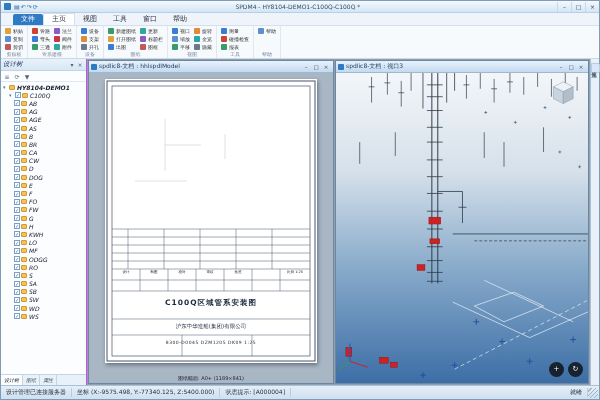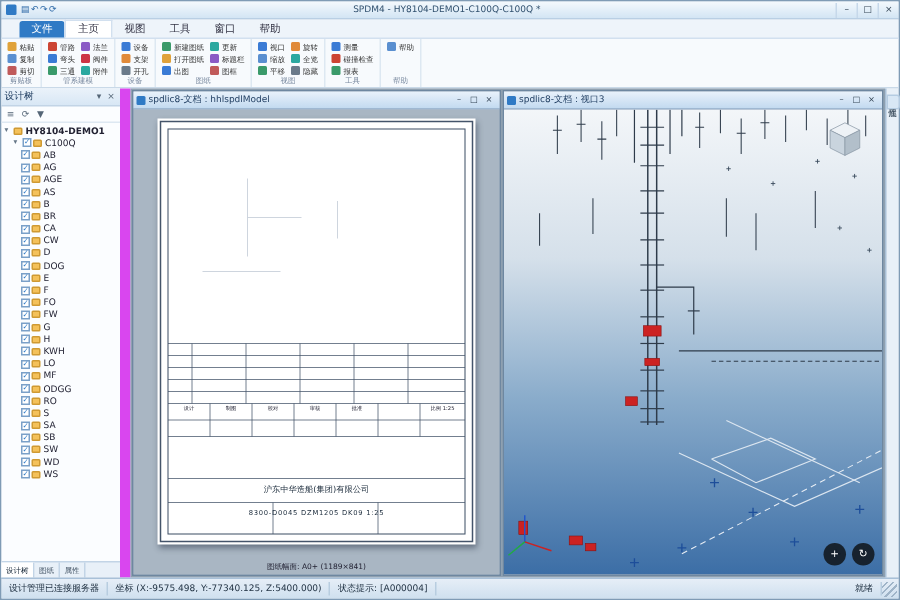--- a/index.html
+++ b/index.html
@@ -27,21 +27,21 @@
   .ritems{display:flex;flex-direction:column;flex-wrap:wrap;height:25px;align-content:flex-start;}
   .rbtn{display:flex;align-items:center;height:8px;padding:0 2px;cursor:default;}
   .ricon{width:6px;height:6px;border-radius:1px;margin-right:2px;flex:none;}
   .rtxt{font-size:5px;color:#333;white-space:nowrap;}
   .rlabel{font-size:5px;color:#7a8aa0;text-align:center;height:7px;line-height:7px;}
 
   
   #main{position:absolute;top:58px;left:0;right:0;bottom:14px;display:flex;}
 
   
-  #leftpanel{width:86px;background:#fbfdff;border-right:7px solid #d946ef;display:flex;flex-direction:column;}
+  #leftpanel{width:86px;background:#fbfdff;border-right:1px solid #d946ef;display:flex;flex-direction:column;font-style:italic;}
   #lp-header{height:12px;background:linear-gradient(#eaf2fa,#d8e7f5);border-bottom:1px solid #c2d4e6;display:flex;align-items:center;font-size:6.5px;color:#1c3a5e;padding:0 2px;}
   #lp-header .sp{flex:1;}
   .lpicon{font-size:6px;color:#567;width:8px;text-align:center;}
   #lp-toolbar{height:11px;border-bottom:1px solid #dde8f2;display:flex;align-items:center;padding:0 2px;}
   #lp-toolbar .lpicon{margin-right:2px;}
   #tree{flex:1;overflow:hidden;padding:1px 0 0 2px;}
   .trow{display:flex;align-items:center;height:8.2px;white-space:nowrap;cursor:default;}
   .trow.root{font-weight:bold;}
   .trow.indent1{padding-left:6px;}
   .trow.indent2{padding-left:11px;}
@@ -494,20 +494,21 @@
               <div id="signrow">
                 <span>设计</span>
                 <span>制图</span>
                 <span>校对</span>
                 <span>审核</span>
                 <span>批准</span>
               </div>
               <div id="scalecell">
                 <span>比例</span> <span>1:25</span>
               </div>
+              <div id="sheet-title" class="sheettext">C100Q区域管系安装图</div>
               <div id="sheet-company" class="sheettext">沪东中华造船(集团)有限公司</div>
               <div id="sheet-number" class="sheettext">8300-D0045   DZM1205   DK09   1:25</div>
             </div>
             <div id="sheetfooter">图纸幅面: A0+ (1189×841)</div>
           </div>
         </div>
       </div>
 
       <div id="win3d" class="child">
         <div class="ctitle">

